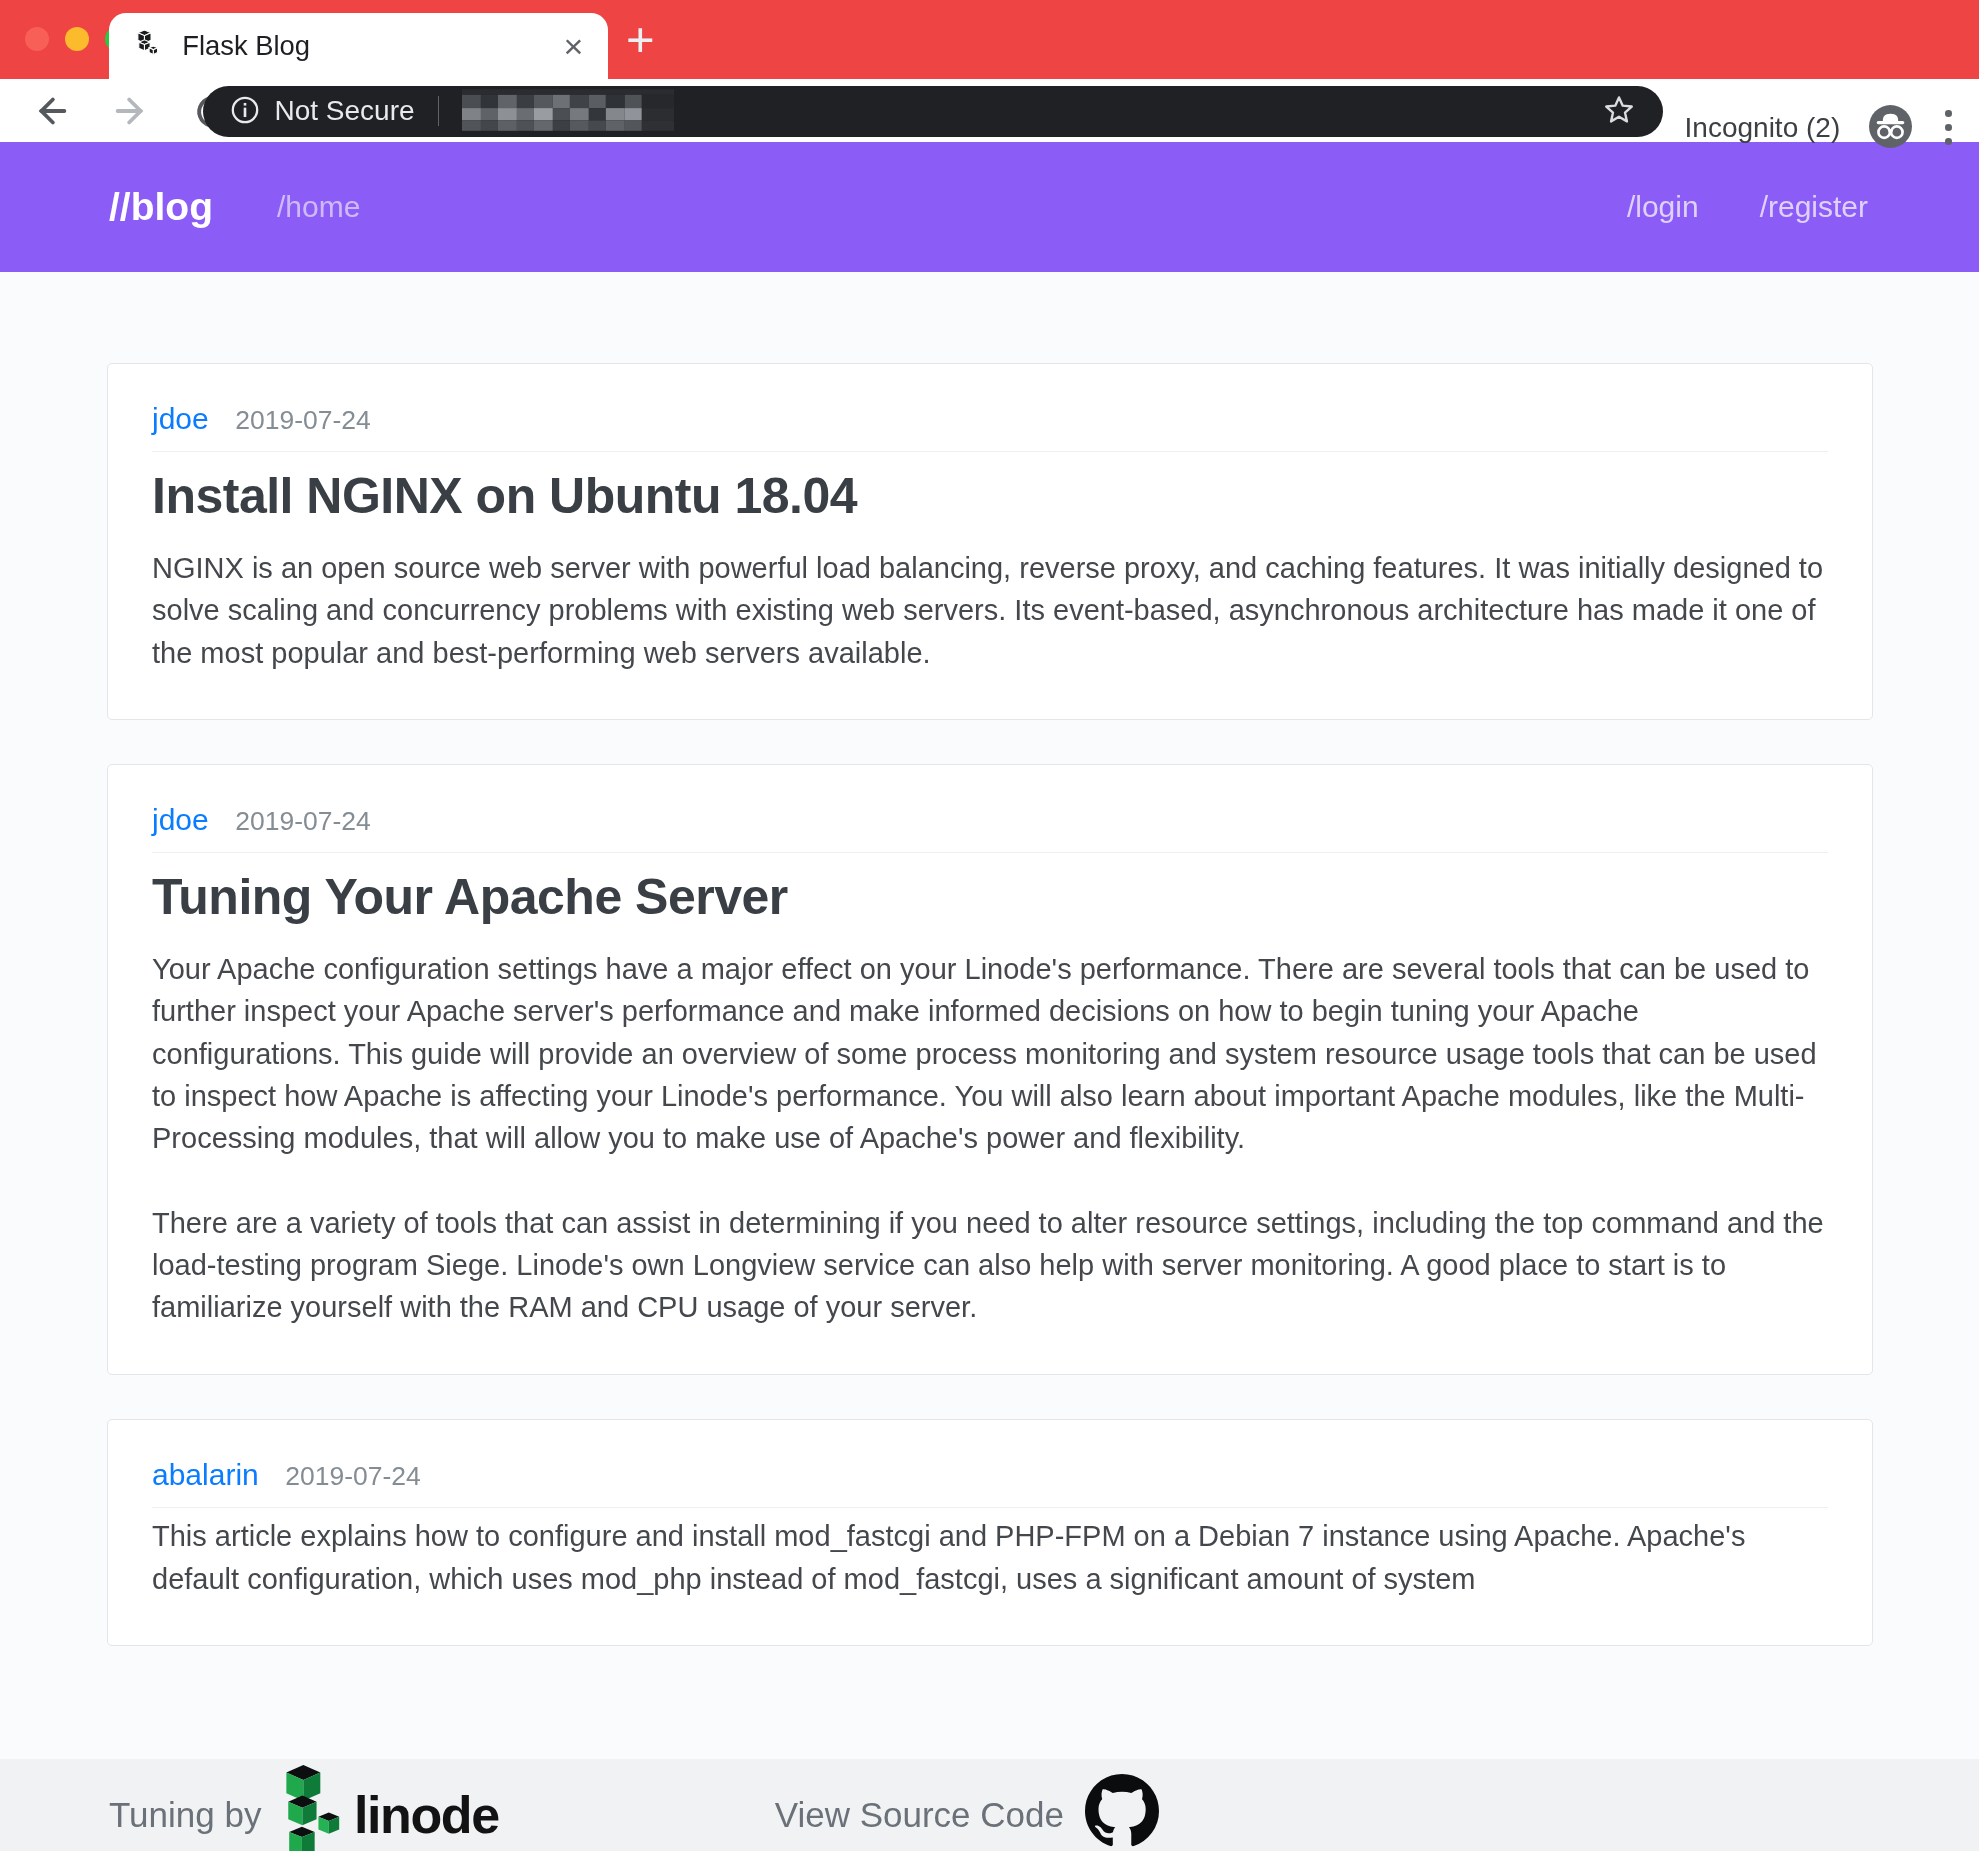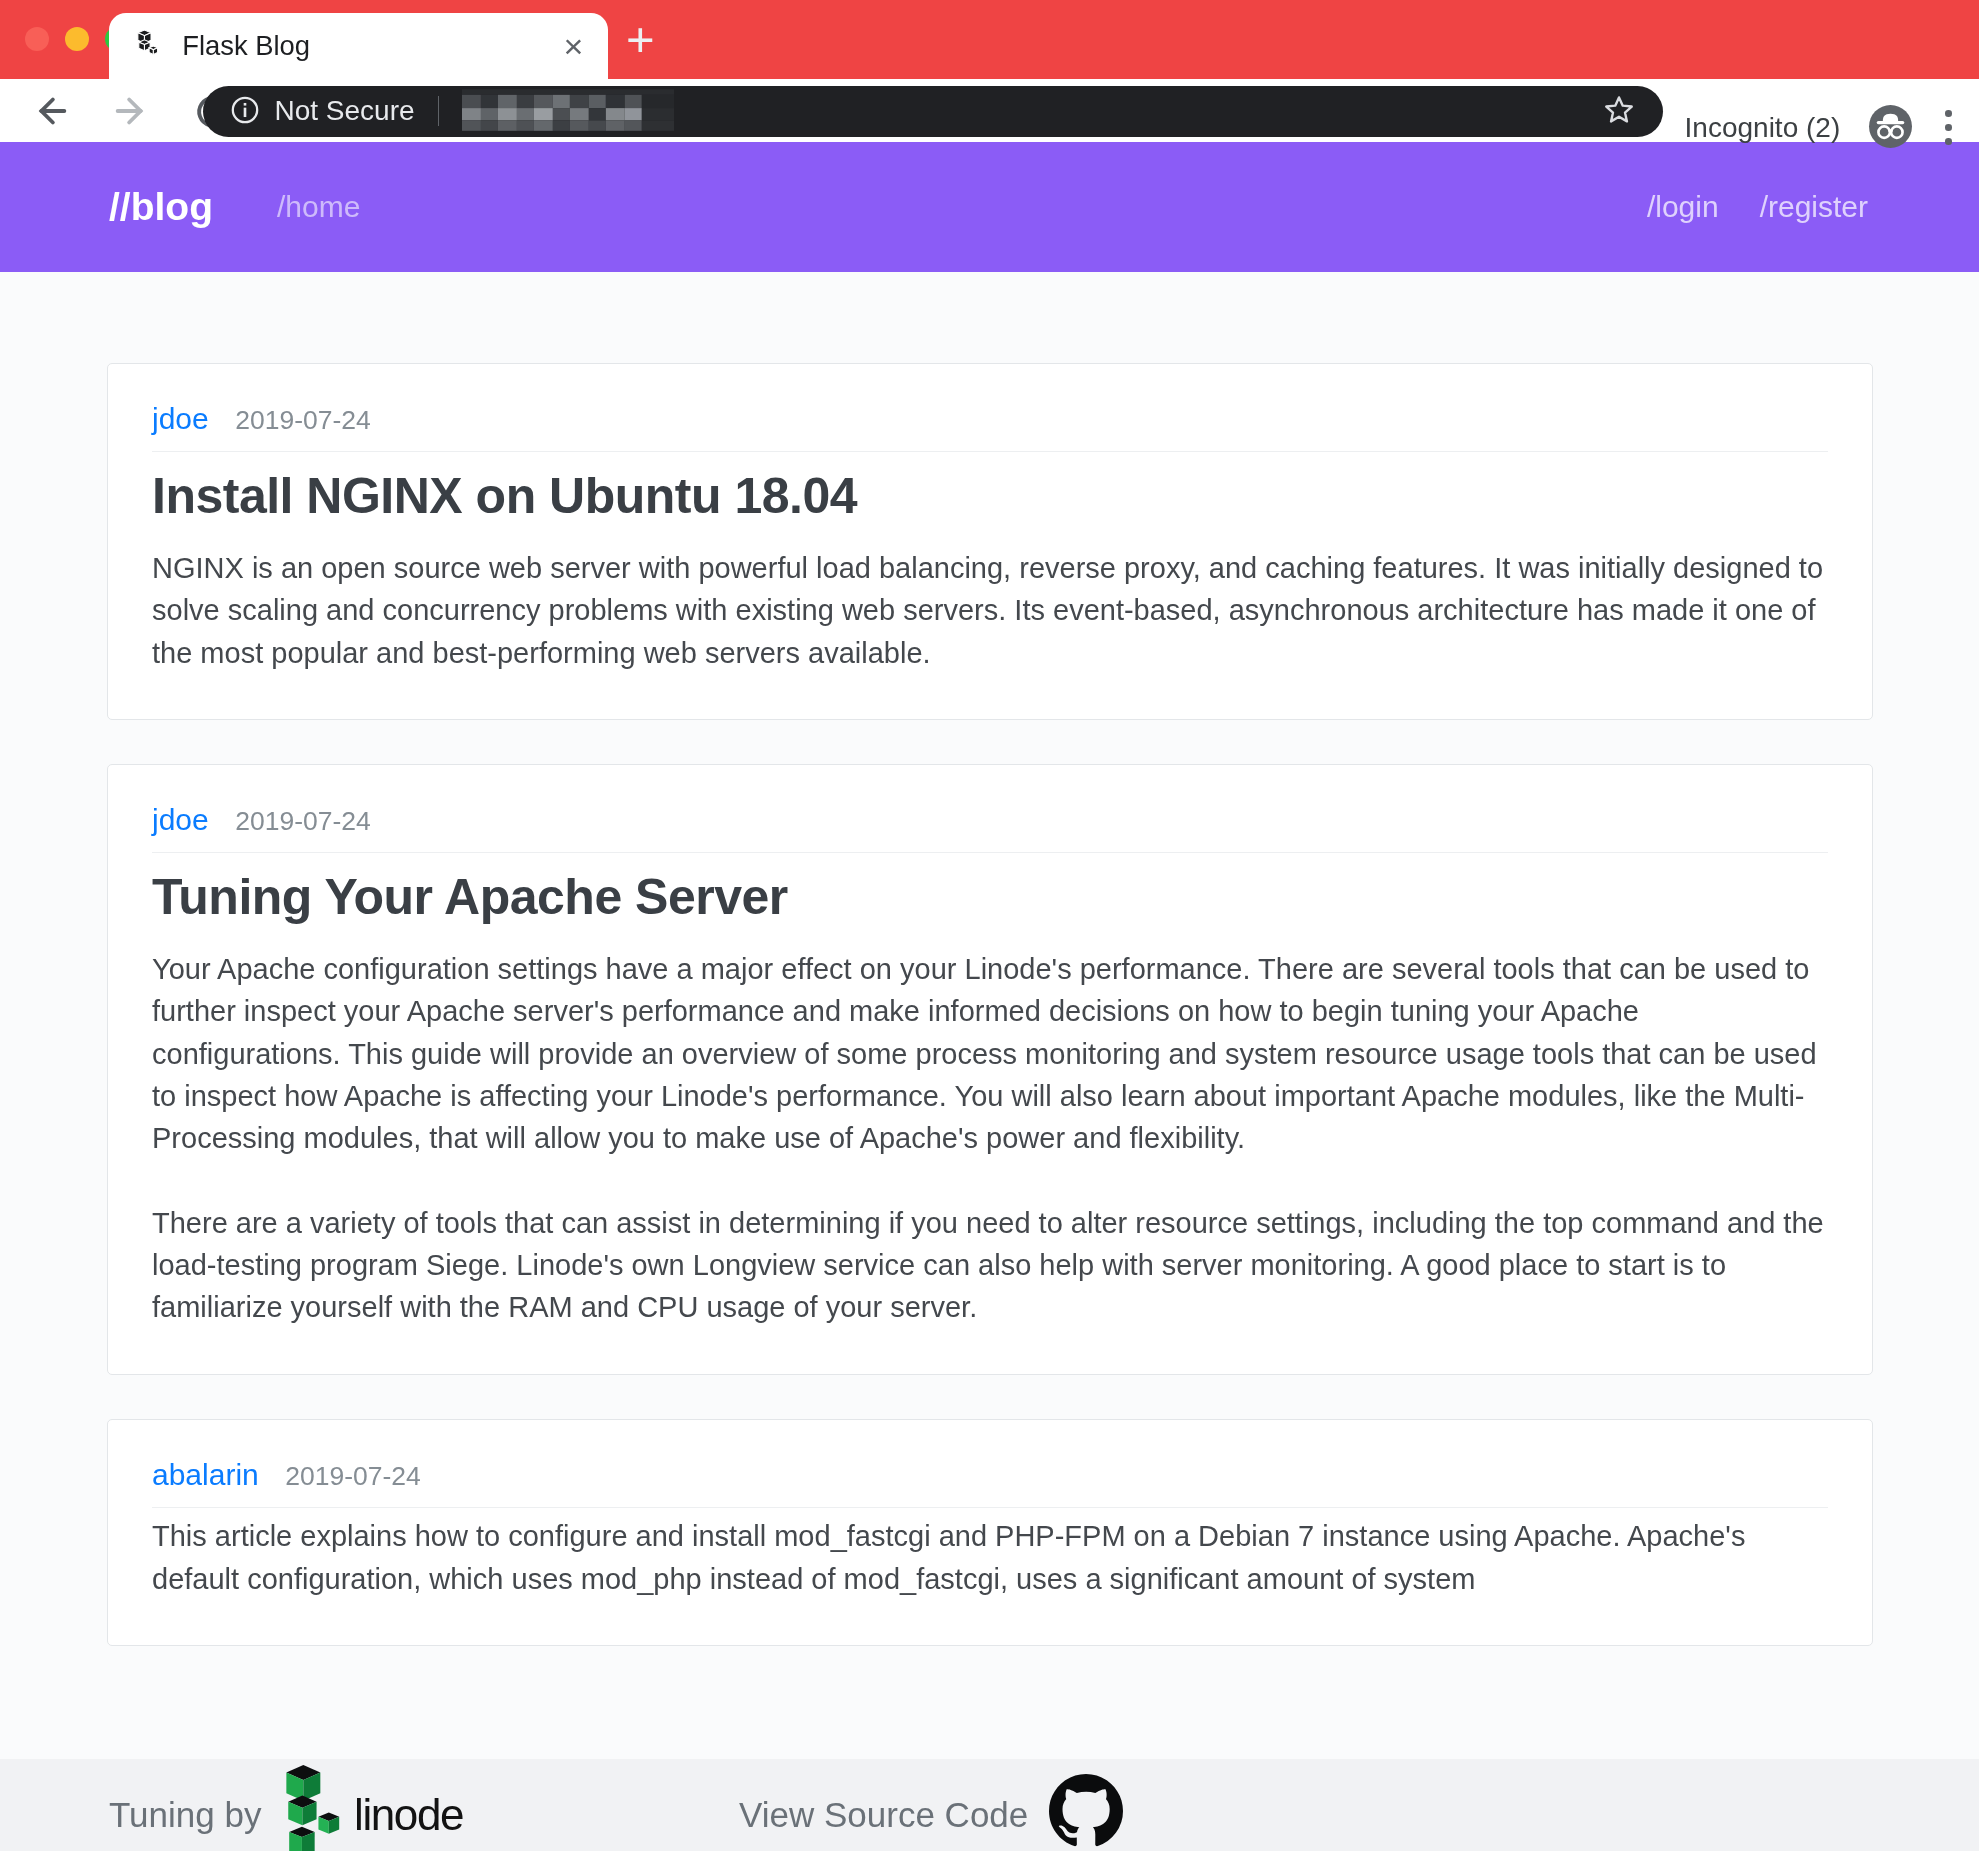--- a/index.html
+++ b/index.html
@@ -39,42 +39,42 @@
   .incog-label { font-size:28px; color:#3c4043; }
   .kebab { display:flex; flex-direction:column; gap:7.6px; padding:3.8px; }
   .kebab i { width:6.6px; height:6.6px; border-radius:50%; background:#5f6368; }
 
   
   .navbar { height:130px; background:#8b5cf6; display:flex; align-items:center;
             padding:0 112px 0 109px; }
   .brand { font-size:39px; font-weight:700; color:#ffffff; text-decoration:none; }
   .nav-left { margin-left:64px; display:flex; gap:53px; }
   .nav-link { font-size:30px; color:rgba(255,255,255,0.58); text-decoration:none; }
-  .nav-right { margin-left:auto; display:flex; gap:41px; }
+  .nav-right { margin-left:auto; display:flex; gap:61px; }
   .nav-right .nav-link { color:rgba(255,255,255,0.72); }
 
   
   .viewport { height:1487px; overflow:hidden; background:#fafbfc; padding:91px 107px 0; }
   .card { background:#ffffff; border:1.9px solid #e3e6e9; border-radius:5px;
           padding:38px 44px 45px; margin-bottom:44px; }
   .post-meta { display:flex; align-items:baseline; gap:26.5px; }
   .post-author { font-size:30px; color:#0a7cff; text-decoration:none; }
   .post-date { font-size:26.5px; color:#858d94; }
   .card hr { border:none; border-top:1.9px solid #edeff1; margin:15px 0 7.6px; }
   .post-title { font-size:50px; font-weight:600; color:#3a3f45; letter-spacing:-0.5px;
                 line-height:1.18; margin:15px 0 21px; }
   .post-body p { font-size:29px; line-height:1.46; color:#44484d; }
   .post-body p + p { margin-top:42px; }
 
   
   .footer { height:112px; background:#f1f2f4; display:flex; align-items:center;
             padding:0 109px; }
   .powered-label { font-size:35px; color:#6a7178; }
   .linode-link { display:flex; align-items:center; margin-left:13.2px; text-decoration:none; }
-  .linode-word { font-size:44px; font-weight:400; color:#131313; letter-spacing:-1.4px;
+  .linode-word { font-size:52px; font-weight:700; color:#131313; letter-spacing:-1.4px;
                  margin-left:11.4px; }
   .view-source { display:flex; align-items:center; gap:21px; margin-left:276px;
                  font-size:35px; color:#6a7178; text-decoration:none; }
 </style>
 </head>
 <body>
 
 <div class="titlebar">
   <div class="traffic">
     <span class="dot dot-red"></span>

